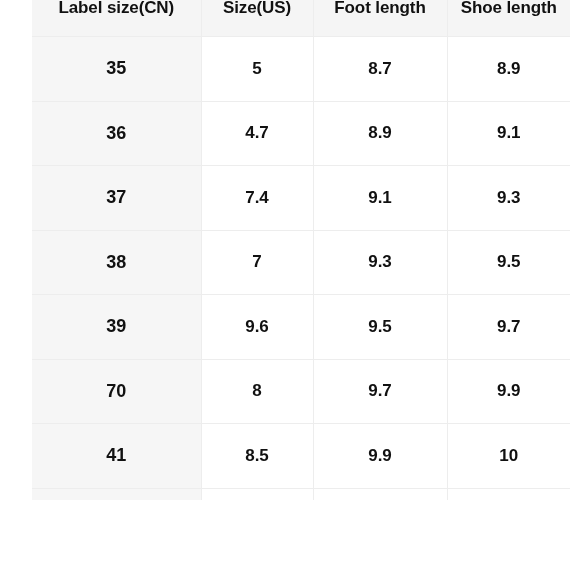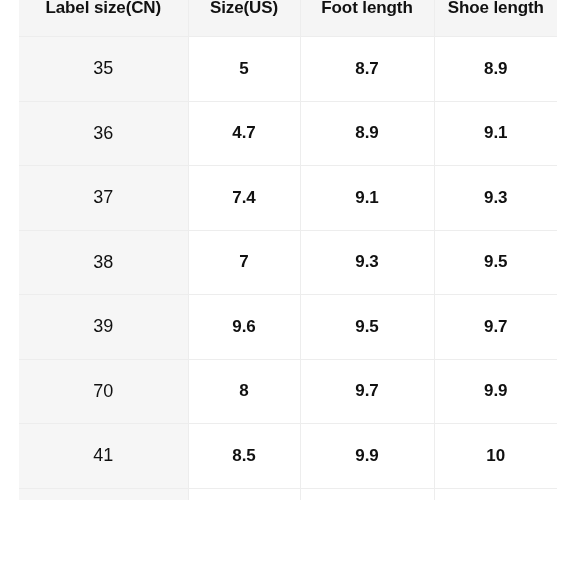--- a/index.html
+++ b/index.html
@@ -10,21 +10,21 @@
     background: #ffffff;
     overflow: hidden;
   }
   body {
     font-family: "Liberation Sans", sans-serif;
     -webkit-font-smoothing: antialiased;
   }
 
   #size-chart-wrap {
     position: absolute;
-    left: 19px;
+    left: 32px;
     top: 0;
     width: 538px;
     height: 500px;
     overflow: hidden;
   }
 
   table.size-chart {
     border-collapse: collapse;
     table-layout: fixed;
     width: 538px;
@@ -62,21 +62,21 @@
   table.size-chart tbody td {
     height: 63.5px;
     background: #ffffff;
     font-size: 17px;
     font-weight: bold;
   }
 
   table.size-chart tbody td.label-cell {
     background: #f6f6f6;
     font-size: 18px;
-    font-weight: normal;
+    font-weight: bold;
   }
 </style>
 </head>
 <body>
 
 <div id="size-chart-wrap">
   <table class="size-chart">
     <colgroup>
       <col class="c0">
         <col class="c1">

